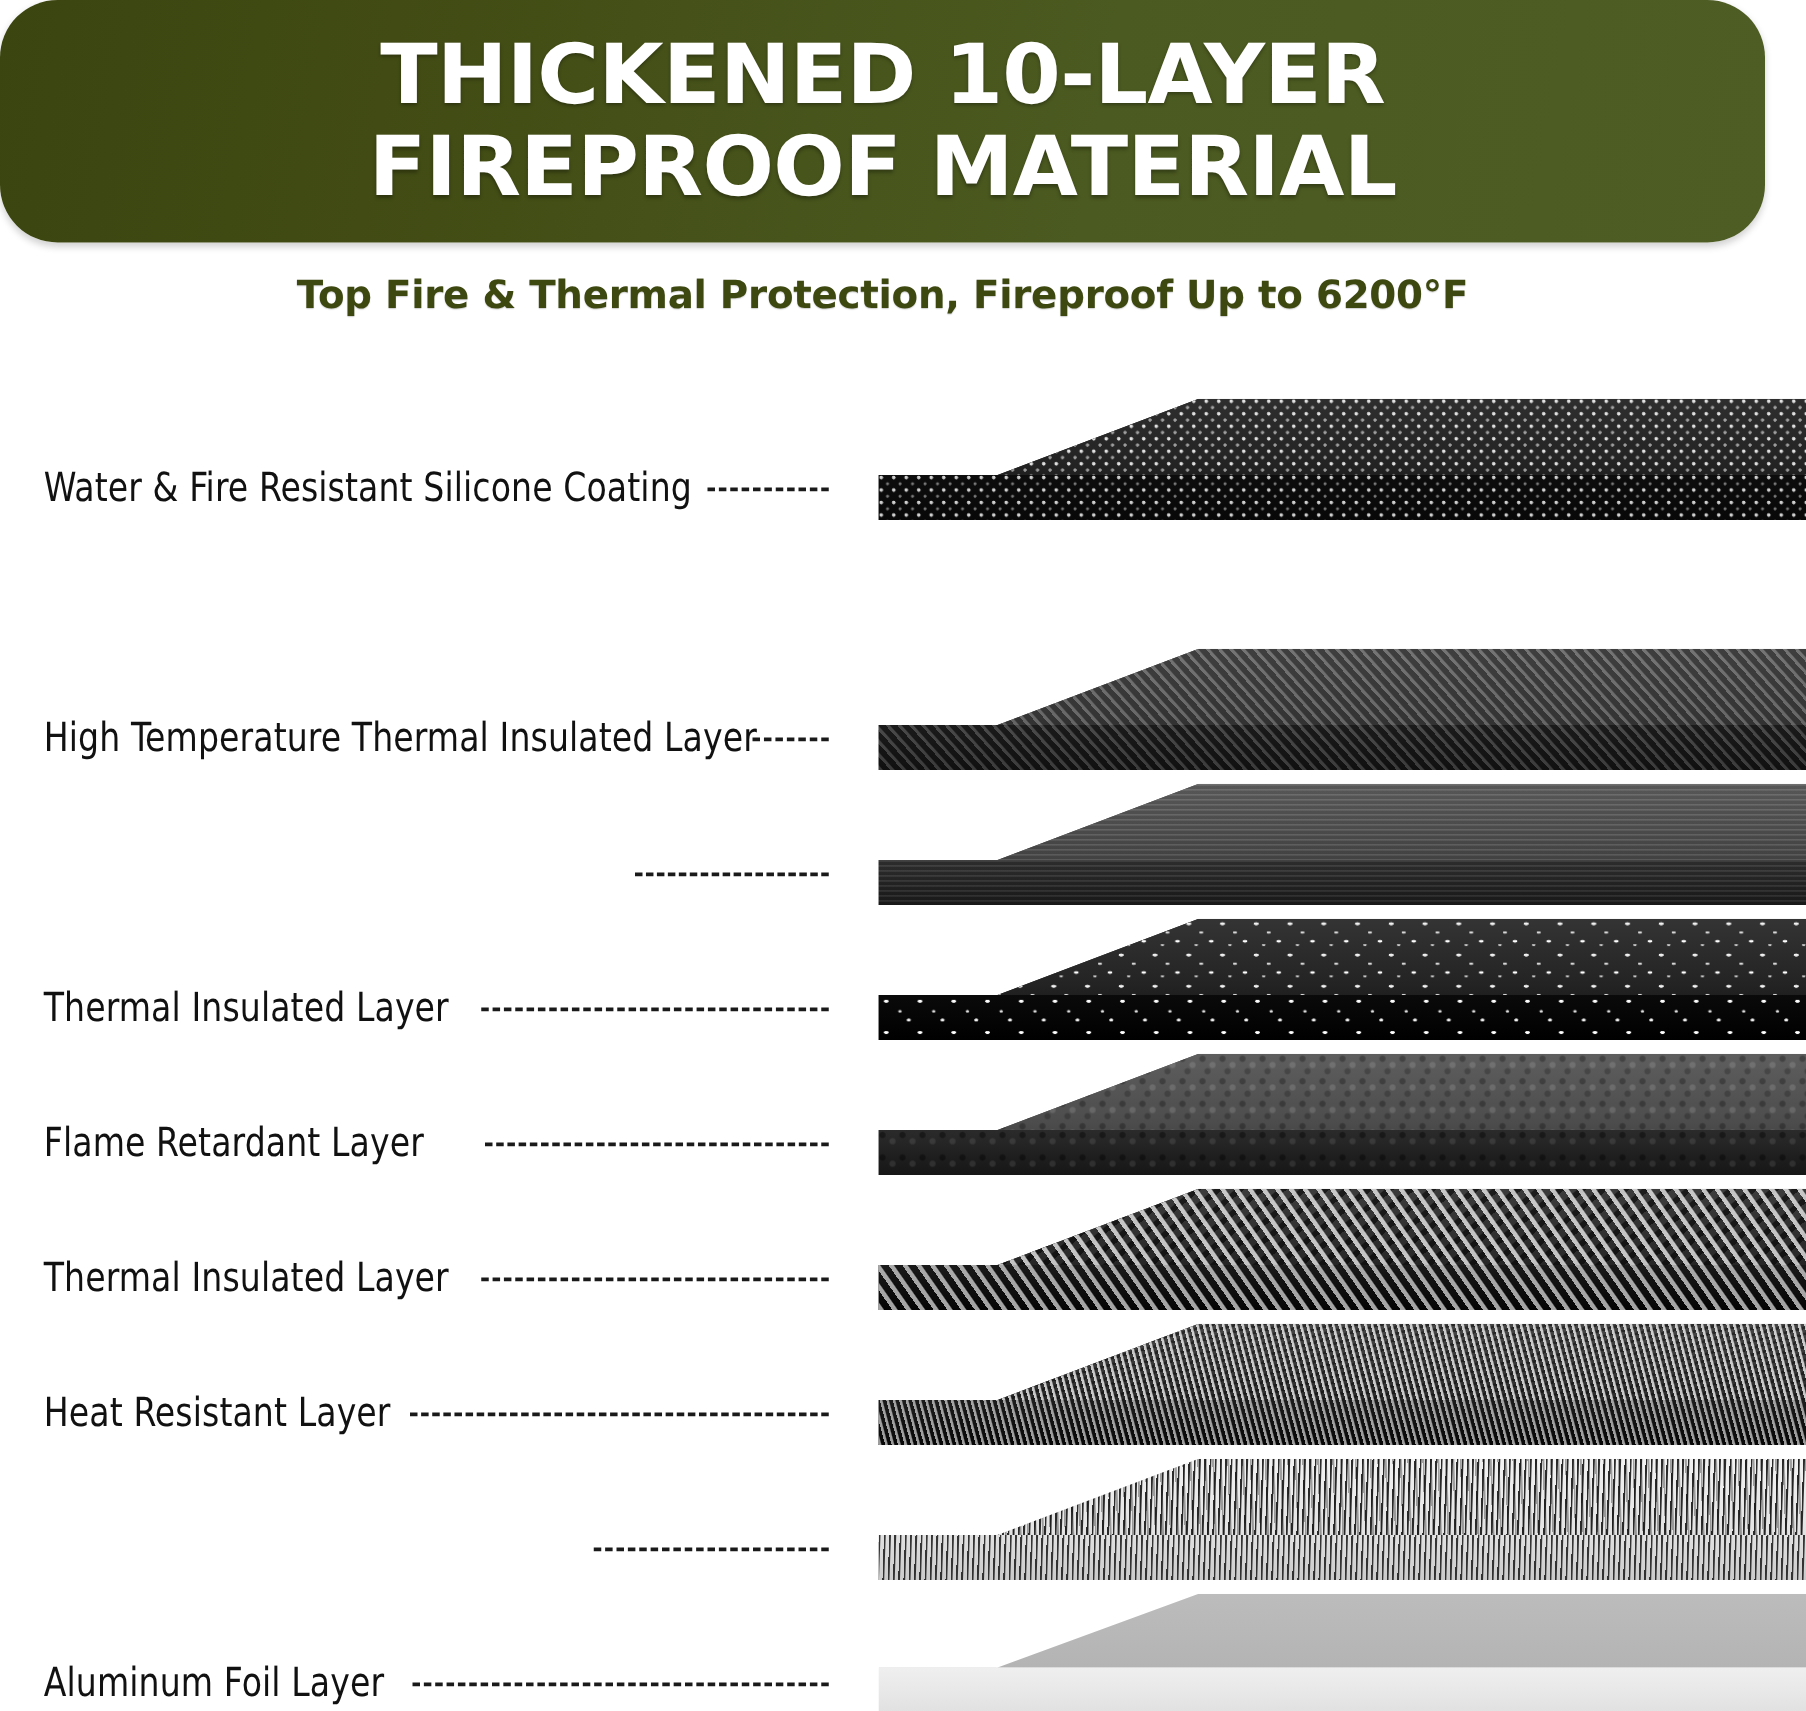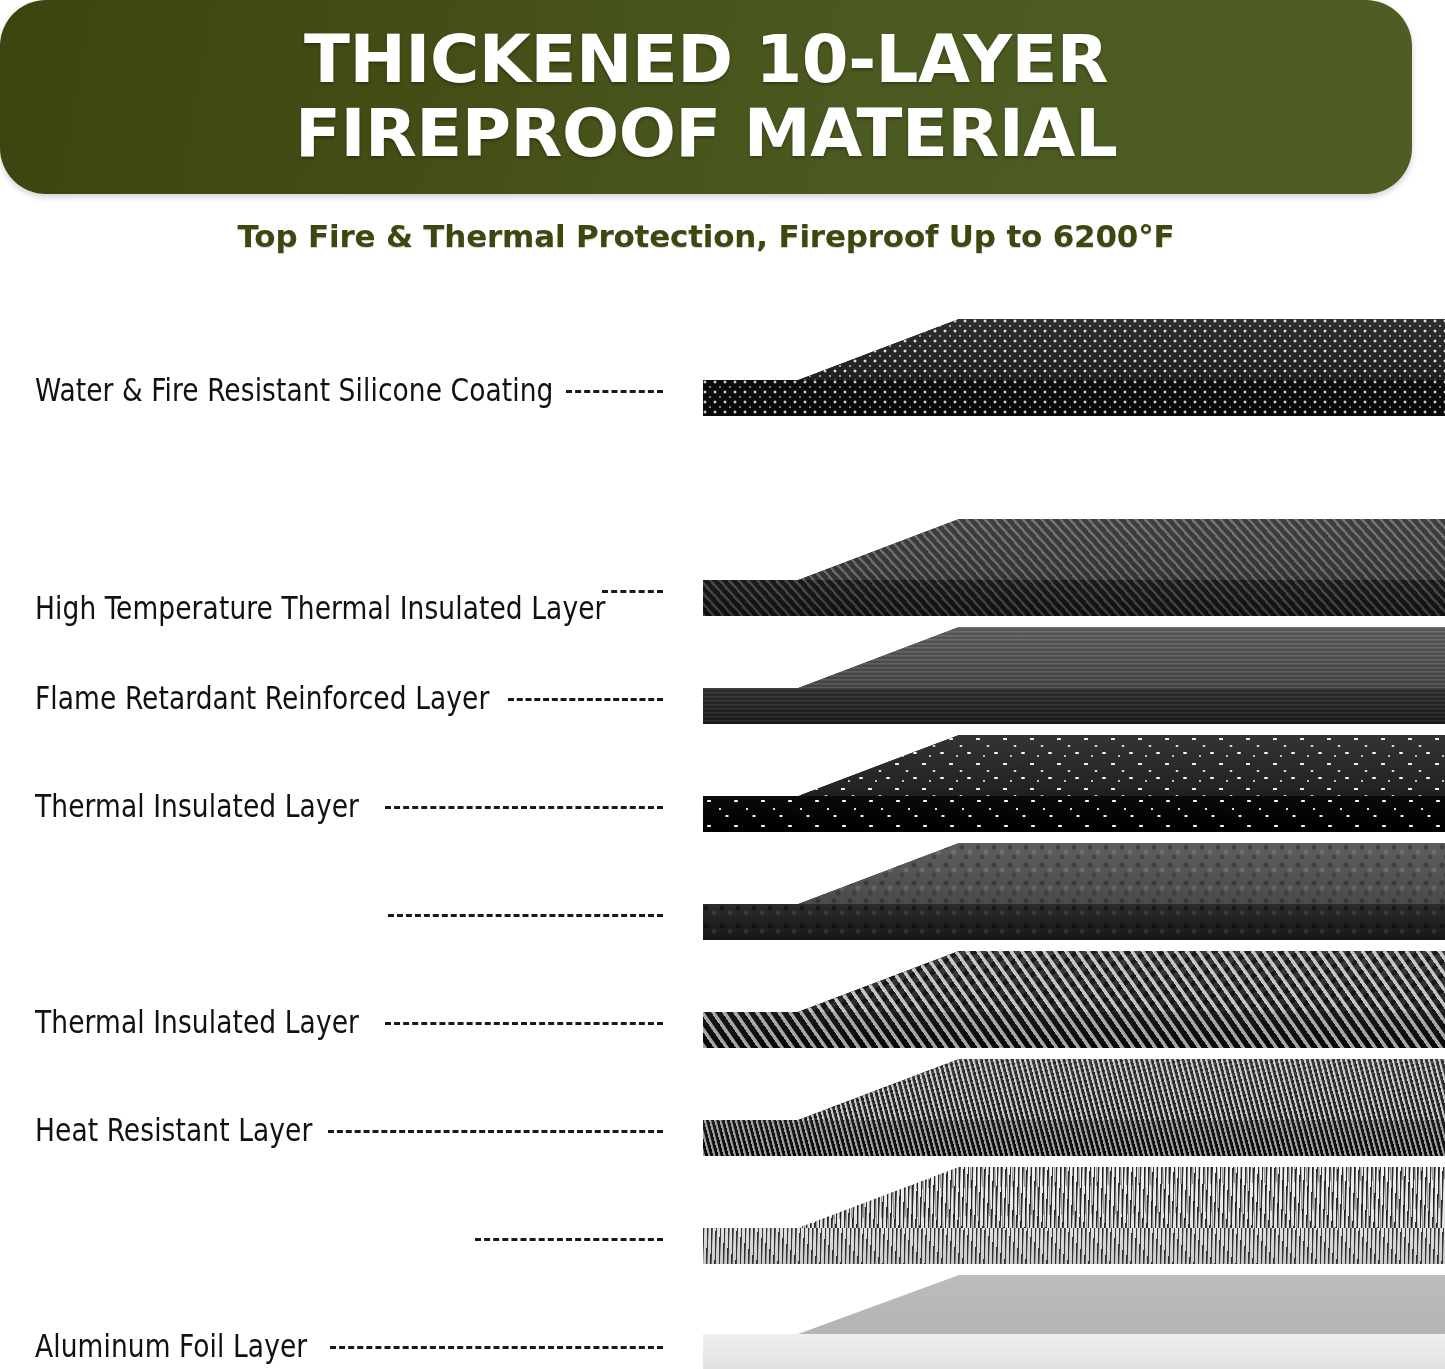--- a/index.html
+++ b/index.html
@@ -257,53 +257,53 @@
     </div>
     <div class="dash" style="left:566px;top:84px;width:97px;"></div>
     <div class="slab" style="left:703px;top:13px;width:742px;height:97px;">
       <div class="top tx-dots"></div>
       <div class="face tx-dots-dk" style="top:61px;height:36px;"></div>
     </div>
   </div>
 
 
   <div class="row" style="top:216px;height:110px;">
-    <div class="lbl-wrap" style="top:60px;margin-top:18px;">
+    <div class="lbl-wrap" style="top:60px;">
       <span class="lbl">High Temperature Thermal Insulated Layer</span>
     </div>
     <div class="dash" style="left:602px;top:84px;width:61px;"></div>
     <div class="slab" style="left:703px;top:13px;width:742px;height:97px;">
       <div class="top tx-diag"></div>
       <div class="face tx-diag-dk" style="top:61px;height:36px;"></div>
     </div>
   </div>
 
   <div class="row" style="top:324px;height:110px;">
-    <div class="lbl-wrap" style="top:60px;">
-      <span class="lbl">Flame Retardant Reinforced Layer</span>
-    </div>
     <div class="dash" style="left:508px;top:84px;width:155px;"></div>
     <div class="slab" style="left:703px;top:13px;width:742px;height:97px;">
       <div class="top tx-brush"></div>
       <div class="face tx-brush-dk" style="top:61px;height:36px;"></div>
     </div>
   </div>
 
   <div class="row" style="top:432px;height:110px;">
     <div class="lbl-wrap" style="top:60px;">
       <span class="lbl">Thermal Insulated Layer</span>
     </div>
     <div class="dash" style="left:385px;top:84px;width:278px;"></div>
     <div class="slab" style="left:703px;top:13px;width:742px;height:97px;">
       <div class="top tx-speck"></div>
       <div class="face tx-speck-dk" style="top:61px;height:36px;"></div>
     </div>
   </div>
 
   <div class="row" style="top:540px;height:110px;">
+    <div class="lbl-wrap" style="top:60px;">
+      <span class="lbl">Flame Retardant Layer</span>
+    </div>
     <div class="dash" style="left:388px;top:84px;width:275px;"></div>
     <div class="slab" style="left:703px;top:13px;width:742px;height:97px;">
       <div class="top tx-leather"></div>
       <div class="face tx-leather-dk" style="top:61px;height:36px;"></div>
     </div>
   </div>
 
   <div class="row" style="top:648px;height:110px;">
     <div class="lbl-wrap" style="top:60px;">
       <span class="lbl">Thermal Insulated Layer</span>

